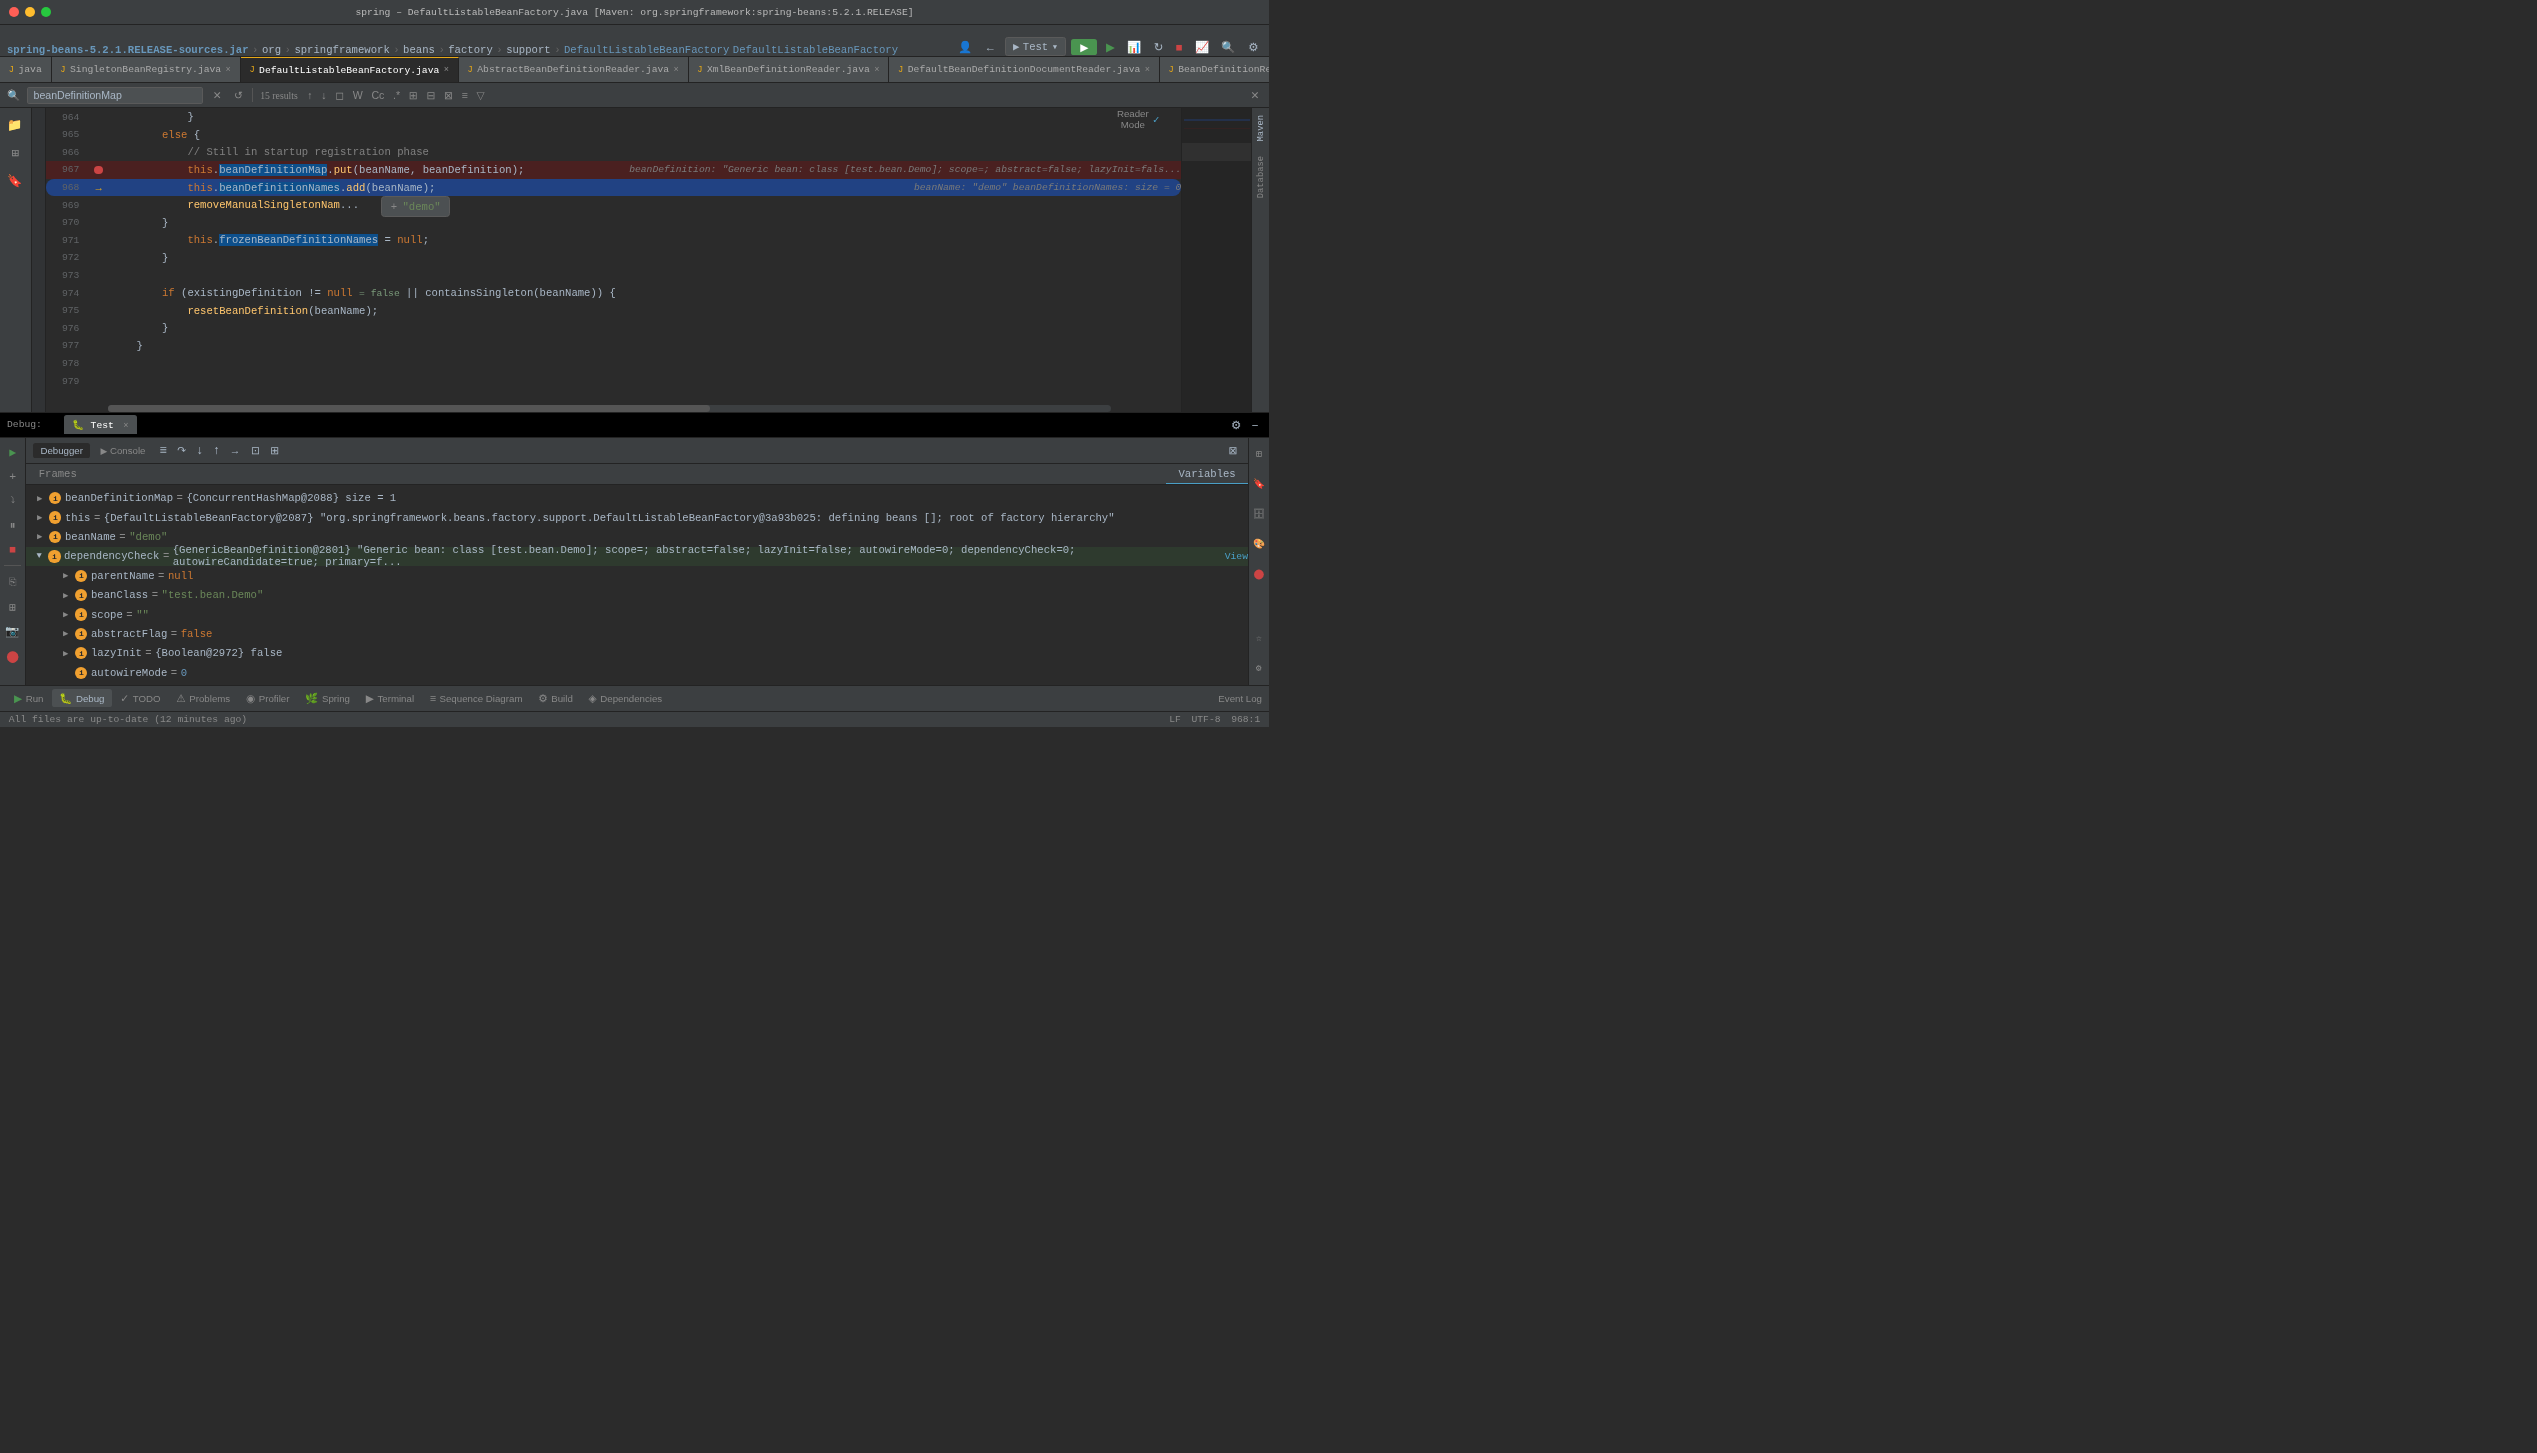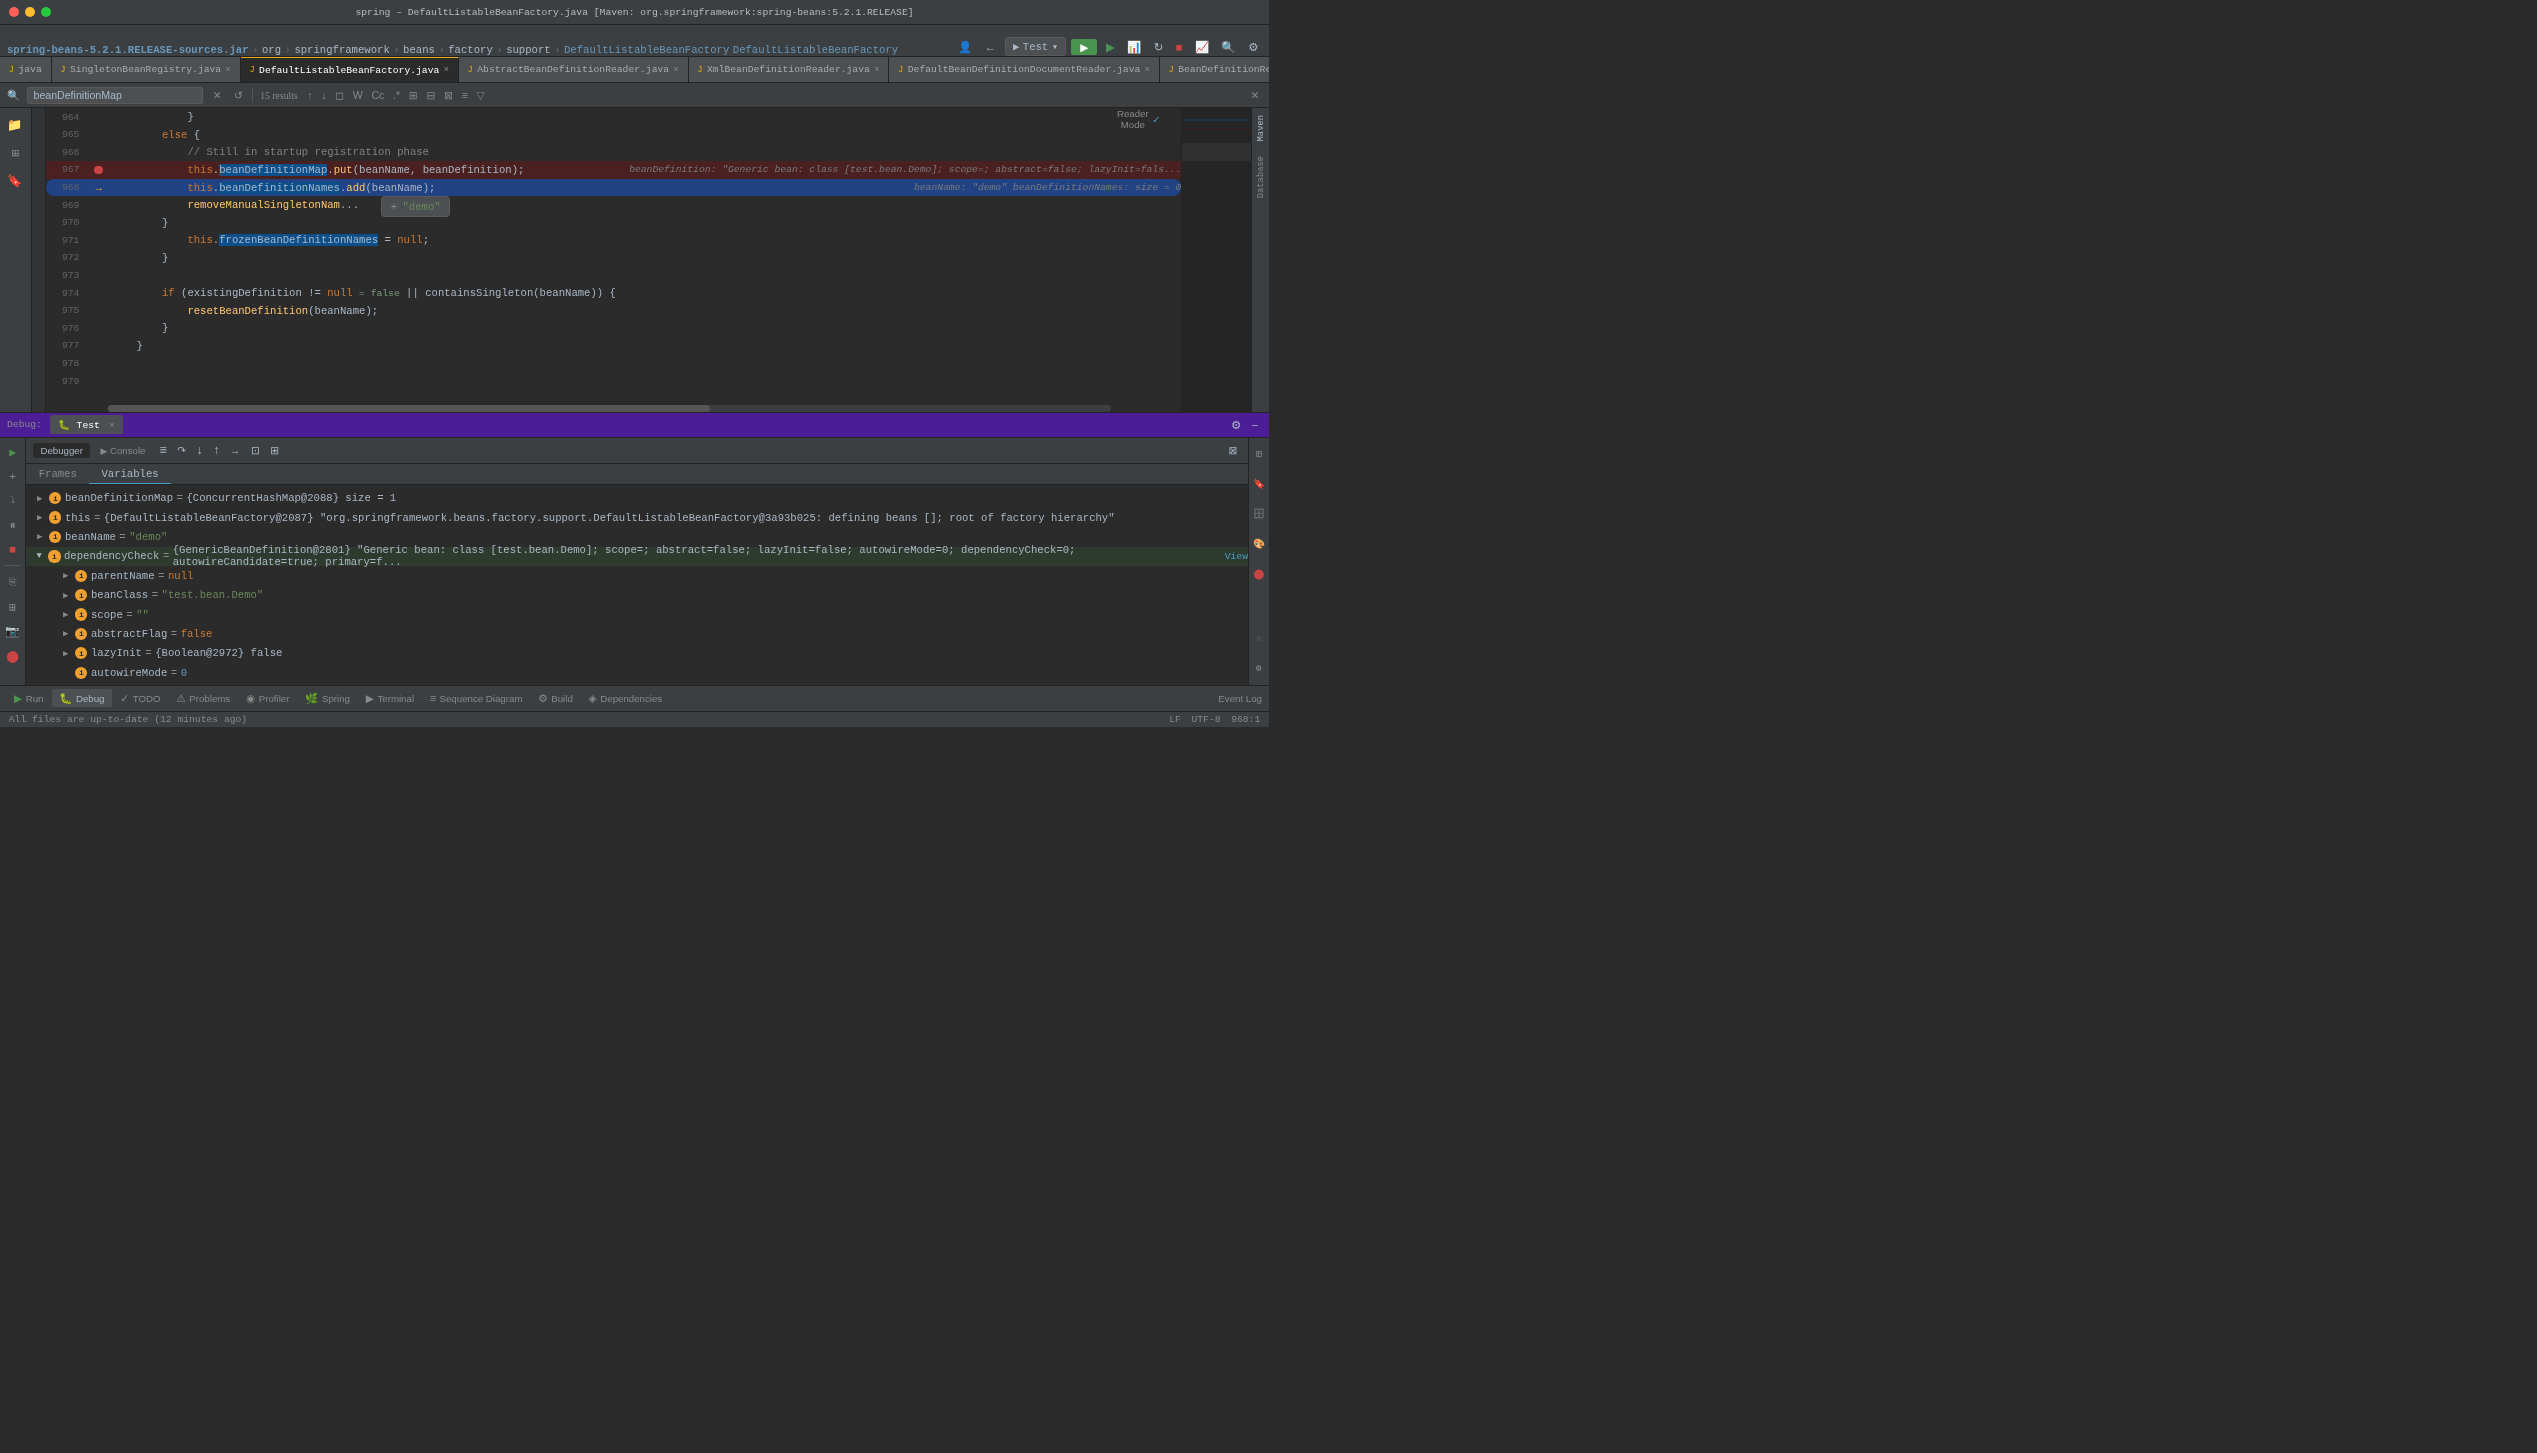--- a/index.html
+++ b/index.html
@@ -287,26 +287,26 @@
 
     
     .debug-panel {
       height: 273px;
       background: #2b2b2b;
       border-top: 0.9px solid #232323;
       display: flex;
       flex-direction: column;
     }
     .debug-header {
-      background: #4c1d95;
+      background: #000000;
       height: 25px;
       display: flex;
       align-items: center;
       padding: 0 7px;
-      gap: 8px;
+      gap: 22px;
       border-bottom: 0.9px solid #232323;
     }
     .debug-title {
       font-size: 9.7px;
       color: #888;
     }
     .debug-tab {
       background: #2b2b2b;
       color: #aaa;
       border: none;
@@ -333,20 +333,21 @@
       border: none;
       color: #a9b7c6;
       cursor: pointer;
       font-size: 12.3px;
       padding: 1.8px 3.5px;
     }
     .debug-sub-tabs {
       display: flex;
       background: #3c3f41;
       border-bottom: 0.9px solid #232323;
+      justify-content: space-between;
     }
     .debug-sub-tab {
       padding: 3.5px 12.3px;
       font-size: 10.6px;
       color: #888;
       cursor: pointer;
       border-bottom: 1.8px solid transparent;
     }
     .debug-sub-tab.active {
       color: #a9b7c6;

